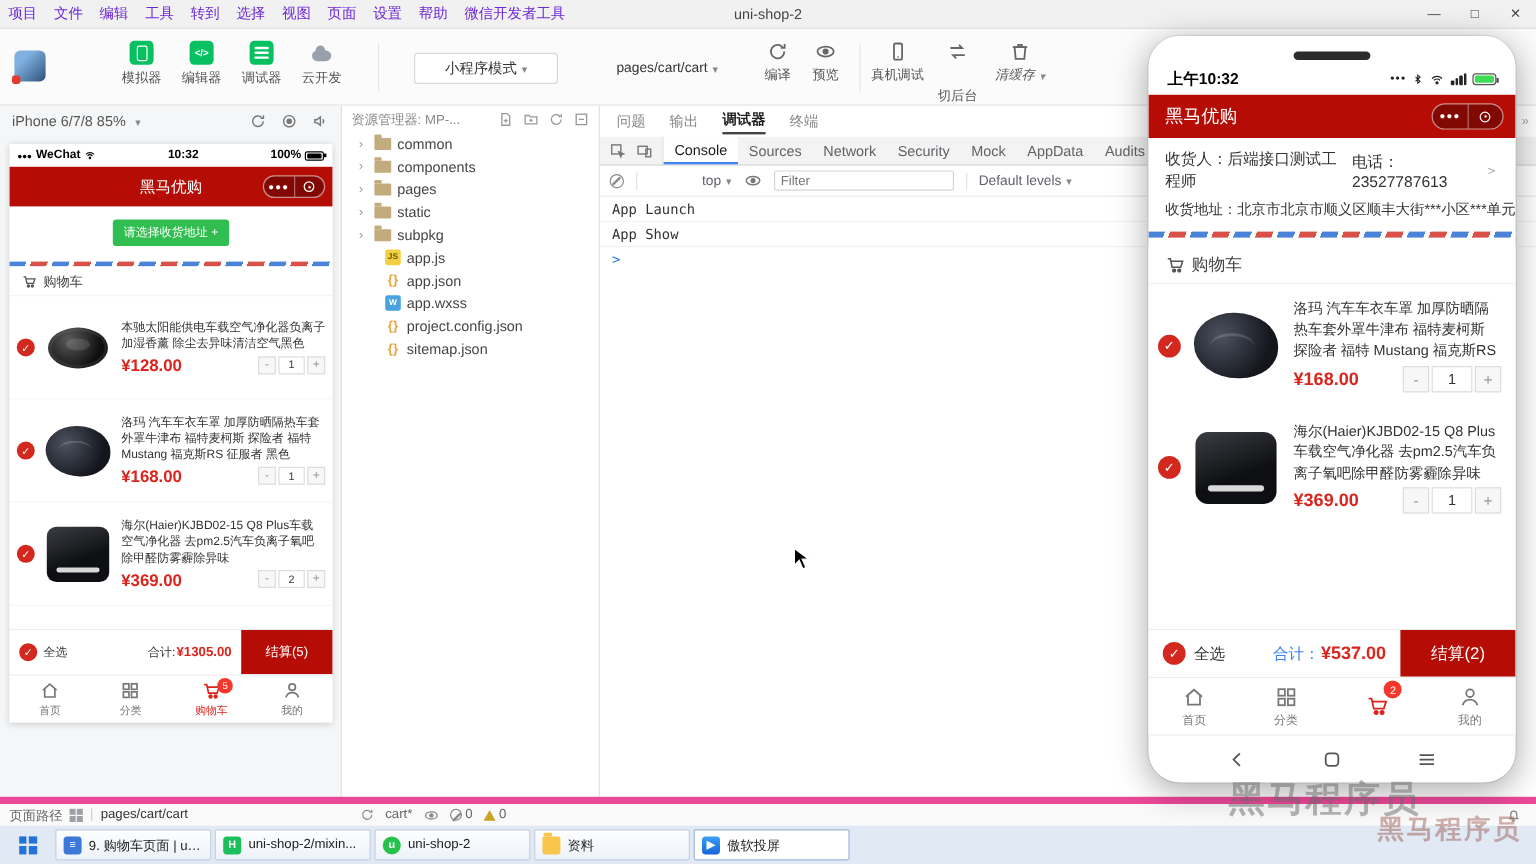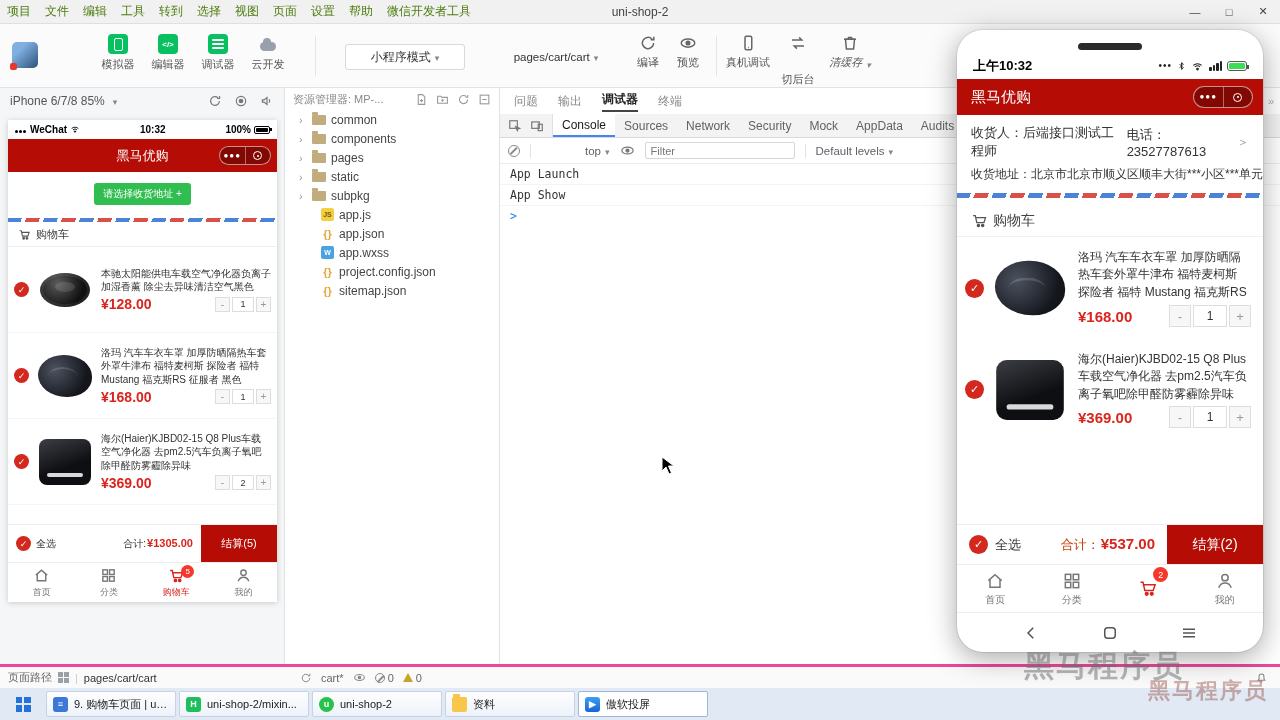--- a/index.html
+++ b/index.html
@@ -6,21 +6,21 @@
   html,body { width:1280px; height:720px; overflow:hidden; }
   body { font-family:"Liberation Sans", sans-serif; background:#fff; position:relative; font-size:12px; color:#333; }
   :root{
     --red-dark:#b50d05; --red:#d9251d; --green:#07c160; --green-btn:#2fbe4f; --blue:#4285f4;
   }
   svg.ic { display:block; }
   .caret::after { content:"▾"; font-size:9px; color:#888; margin-left:4px; }
 
   
   #titlebar { position:absolute; top:0; left:0; right:0; height:24px; background:#f1f1f1; border-bottom:1px solid #e0e0e0; display:flex; align-items:center; z-index:10;}
-  .menu-item { padding:0 7px; font-size:12px; color:#4d7c0f; }
+  .menu-item { padding:0 7px; font-size:12px; color:#6d28d9; }
   #win-title { position:absolute; left:50%; transform:translateX(-50%); color:#444; }
   #win-controls { margin-left:auto; display:flex; height:100%; }
   .win-btn { width:34px; display:flex; align-items:center; justify-content:center; font-size:11px; color:#444; }
 
   
   #toolbar { position:absolute; top:24px; left:0; right:0; height:64px; background:#fbfbfb; border-bottom:1px solid #e3e3e3; z-index:5;}
   .avatar { position:absolute; left:12px; top:18px; width:26px; height:26px; border-radius:5px; background:linear-gradient(135deg,#7fb0e0 30%,#2e4f79); }
   .avatar::after{ content:""; position:absolute; left:-2px; bottom:-2px; width:7px; height:7px; background:#e23b2e; border-radius:2px;}
   .tb-btn { position:absolute; top:10px; width:52px; display:flex; flex-direction:column; align-items:center; gap:3px; font-size:11px; color:#555; }
   .tb-ic { width:20px; height:20px; border-radius:4px; background:var(--green); display:flex; align-items:center; justify-content:center; color:#fff; }
@@ -116,21 +116,21 @@
   .dt-tab.active { color:#1a1a1a; border-bottom:2px solid var(--blue); background:#fff;}
   #console-toolbar { height:26px; border-bottom:1px solid #ececec; display:flex; align-items:center; gap:10px; padding:0 8px; font-size:11.5px; color:#5f6368;}
   .ban-ico { width:12px; height:12px; border:1.5px solid #8a8a8a; border-radius:50%; position:relative; flex:none;}
   .ban-ico::after { content:""; position:absolute; left:0px; top:4.5px; width:9px; height:1.5px; background:#8a8a8a; transform:rotate(-45deg);}
   .vdiv { width:1px; height:14px; background:#e2e2e2;}
   #filter-input { width:150px; height:17px; border:1px solid #d6d6d6; border-radius:2px; font-size:11px; padding:0 5px; color:#333; font-family:"Liberation Sans",sans-serif;}
   .log-line { padding:3px 10px; font-family:"DejaVu Sans Mono",monospace; font-size:11.5px; color:#323232; border-bottom:1px solid #f3f3f3;}
   .prompt-line { padding:3px 10px; font-family:"DejaVu Sans Mono",monospace; font-size:11.5px; color:#2b7de9;}
 
   
-  #statusbar { position:absolute; top:664px; left:0; right:0; height:24px; background:#fafafa; border-top:3px solid #ec4899; display:flex; align-items:center; padding:0 8px; gap:6px; font-size:11px; color:#666; z-index:10;}
+  #statusbar { position:absolute; top:664px; left:0; right:0; height:24px; background:#fafafa; border-top:6px solid #ec4899; display:flex; align-items:center; padding:0 8px; gap:6px; font-size:11px; color:#666; z-index:10;}
   .grid-ico { width:11px; height:11px; display:grid; grid-template-columns:1fr 1fr; gap:1px;}
   .grid-ico i { background:#9aa0a6; }
   .sb-sep { color:#ccc; }
   .sb-file-group { position:absolute; left:300px; display:flex; align-items:center; gap:9px;}
   .warn-tri { width:0; height:0; border-left:5px solid transparent; border-right:5px solid transparent; border-bottom:9px solid #c9a227;}
   #sb-bell { position:absolute; right:12px; color:#888;}
 
   
   #taskbar { position:absolute; top:688px; left:0; right:0; height:32px; background:#e1e9f4; display:flex; align-items:center; gap:3px; padding-left:3px; z-index:20;}
   #start-btn { width:40px; height:100%; display:flex; align-items:center; justify-content:center;}
@@ -164,21 +164,21 @@
   .rp-phone { margin-left:auto;}
   .chev-r { color:#999; font-size:12px;}
   .rp-address { padding:4px 14px 10px; font-size:12px; color:#333; white-space:nowrap; overflow:hidden;}
   .rp-sec { height:32px; padding:0 14px; font-size:14px; margin-top:7px;}
   .rp-item { display:flex; align-items:center; padding:12px 12px 12px 8px; background:#fff;}
   .rp-img { width:76px; height:76px; margin:0 10px 0 8px; display:flex; align-items:center; justify-content:center; flex:none;}
   .rp-title { font-size:12px; line-height:1.45; color:#333; max-height:53px; overflow:hidden;}
   .rp-price { font-size:15px;}
   .rp-footer { height:40px; padding-left:12px; font-size:13px;}
   .rp-footer .checkout { width:96px; font-size:14px;}
-  .rp-total-label { font-size:13px; color:#c2410c;}
+  .rp-total-label { font-size:13px; color:#3b82f6;}
   .rp-total { font-size:15px;}
   .rp-tabbar { height:48px; font-size:10px;}
   .rp-nav { height:40px; border-top:1px solid #eee; display:flex; align-items:center; justify-content:space-around; padding:0 34px; color:#555; flex:none;}
 
   
   .art { position:relative;}
   .art-disc { width:50px; height:34px; border-radius:50%; background:radial-gradient(circle at 35% 30%, #5a5a5a, #101010 65%); box-shadow:inset 0 0 0 3px rgba(255,255,255,.08);}
   .art-disc::after{ content:""; position:absolute; left:30%; top:28%; width:40%; height:30%; border-radius:50%; background:rgba(255,255,255,.12);}
   .art-cover { width:54px; height:42px; border-radius:48% 52% 46% 54%; background:radial-gradient(circle at 32% 35%, #4c5260, #14161c 70%);}
   .art-cover::after { content:""; position:absolute; left:18%; top:30%; width:55%; height:40%; border-radius:50%; border-top:2px solid rgba(255,255,255,.15);}

